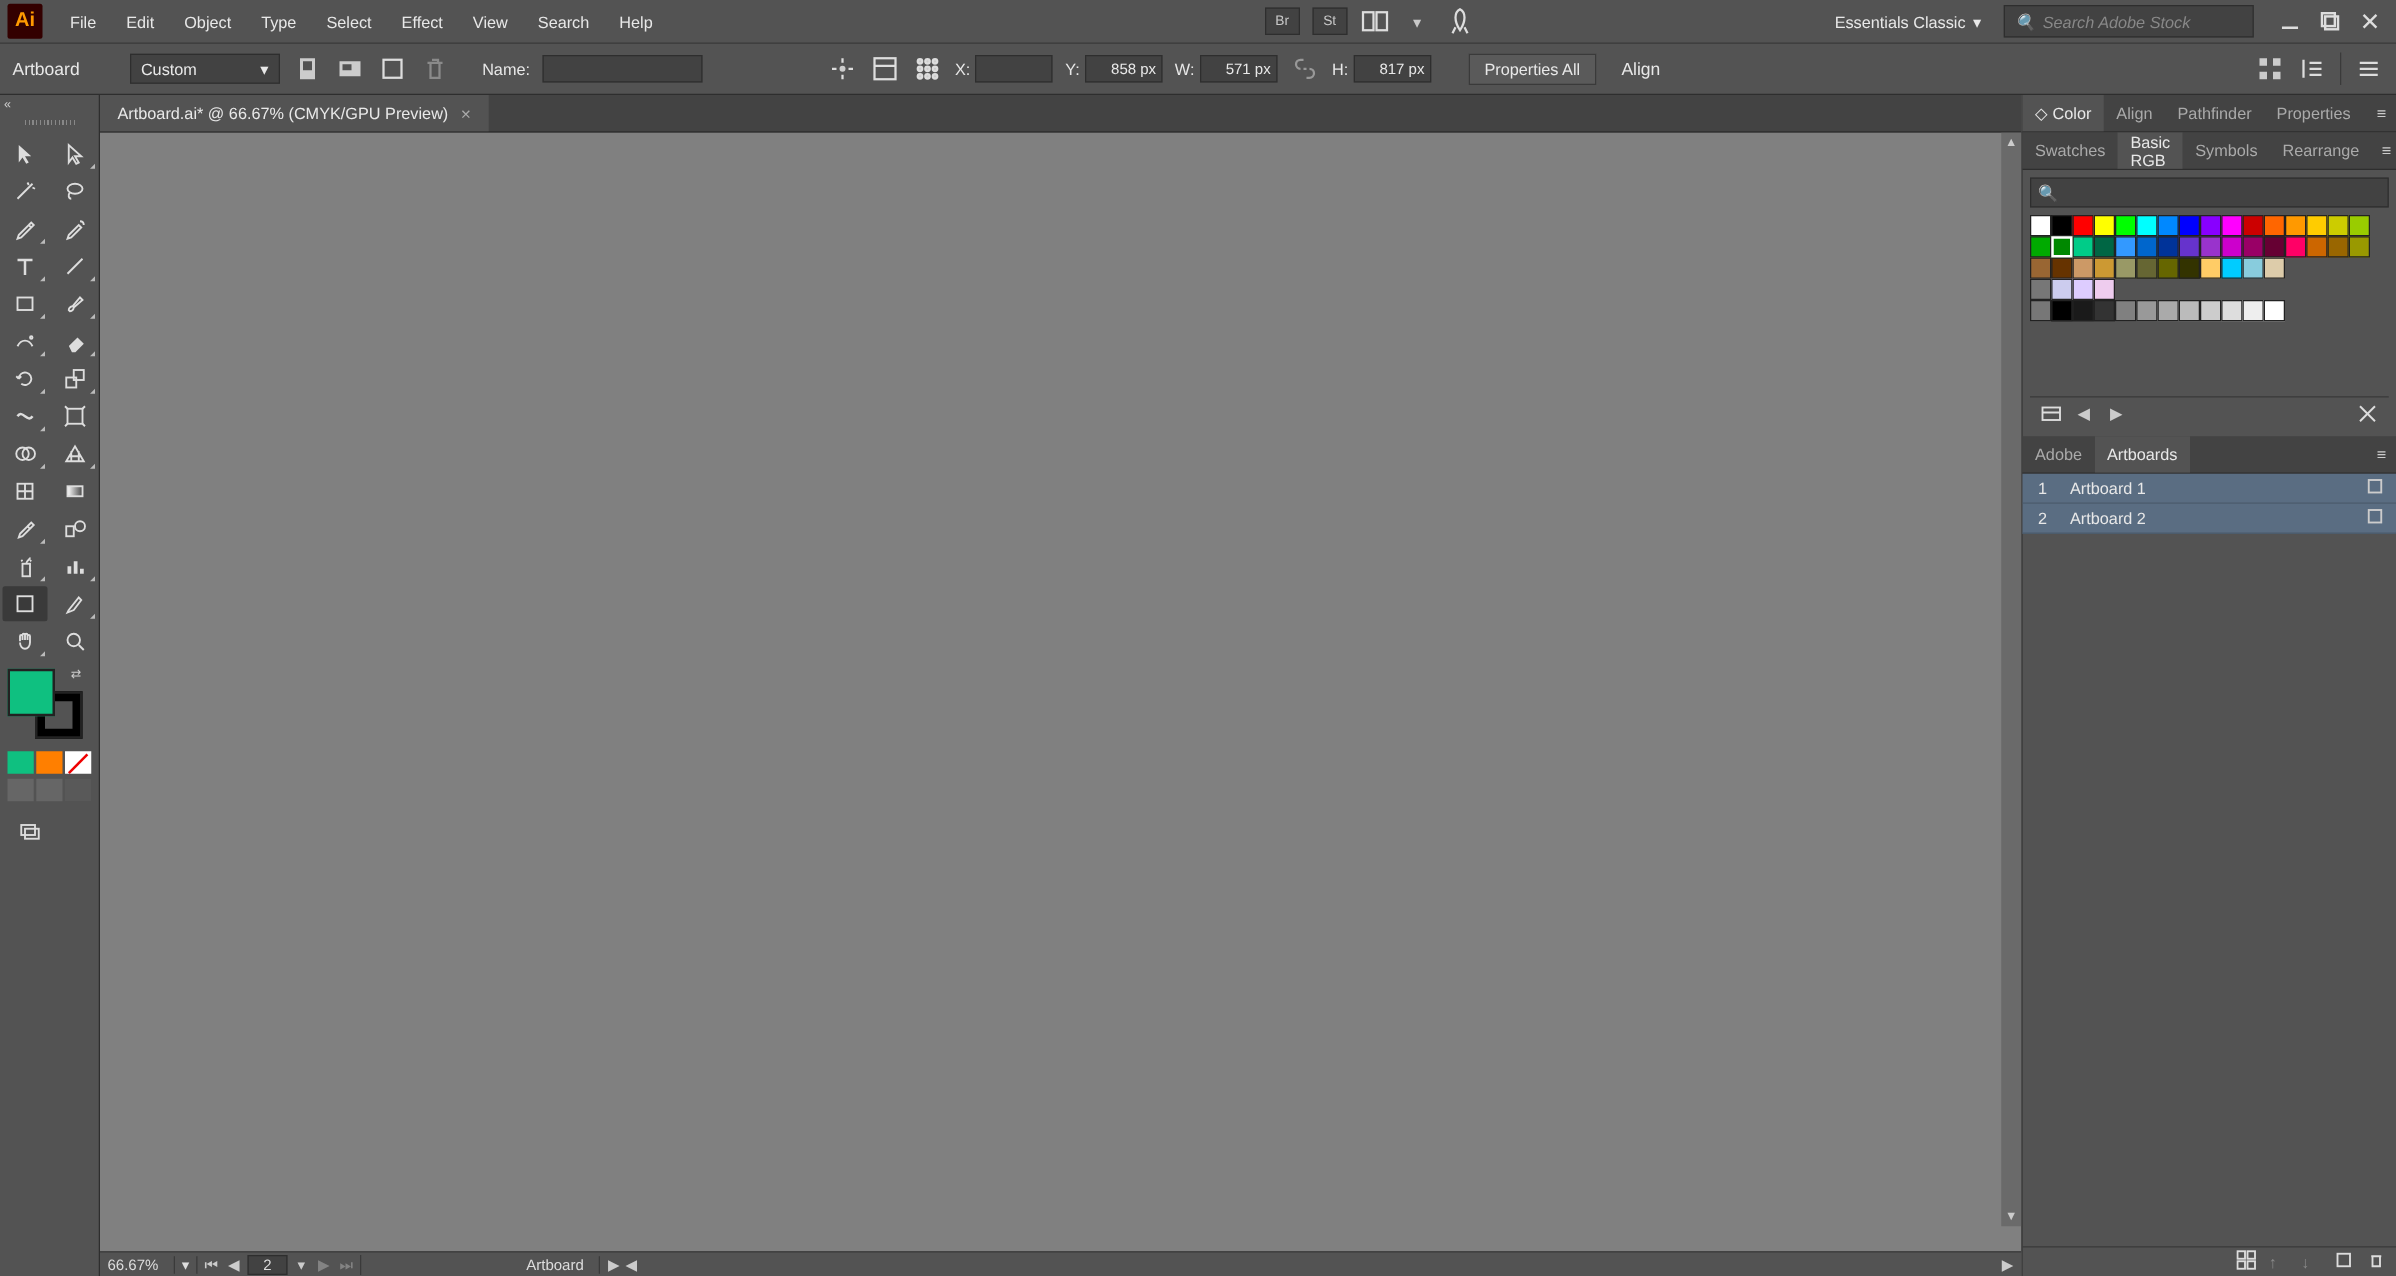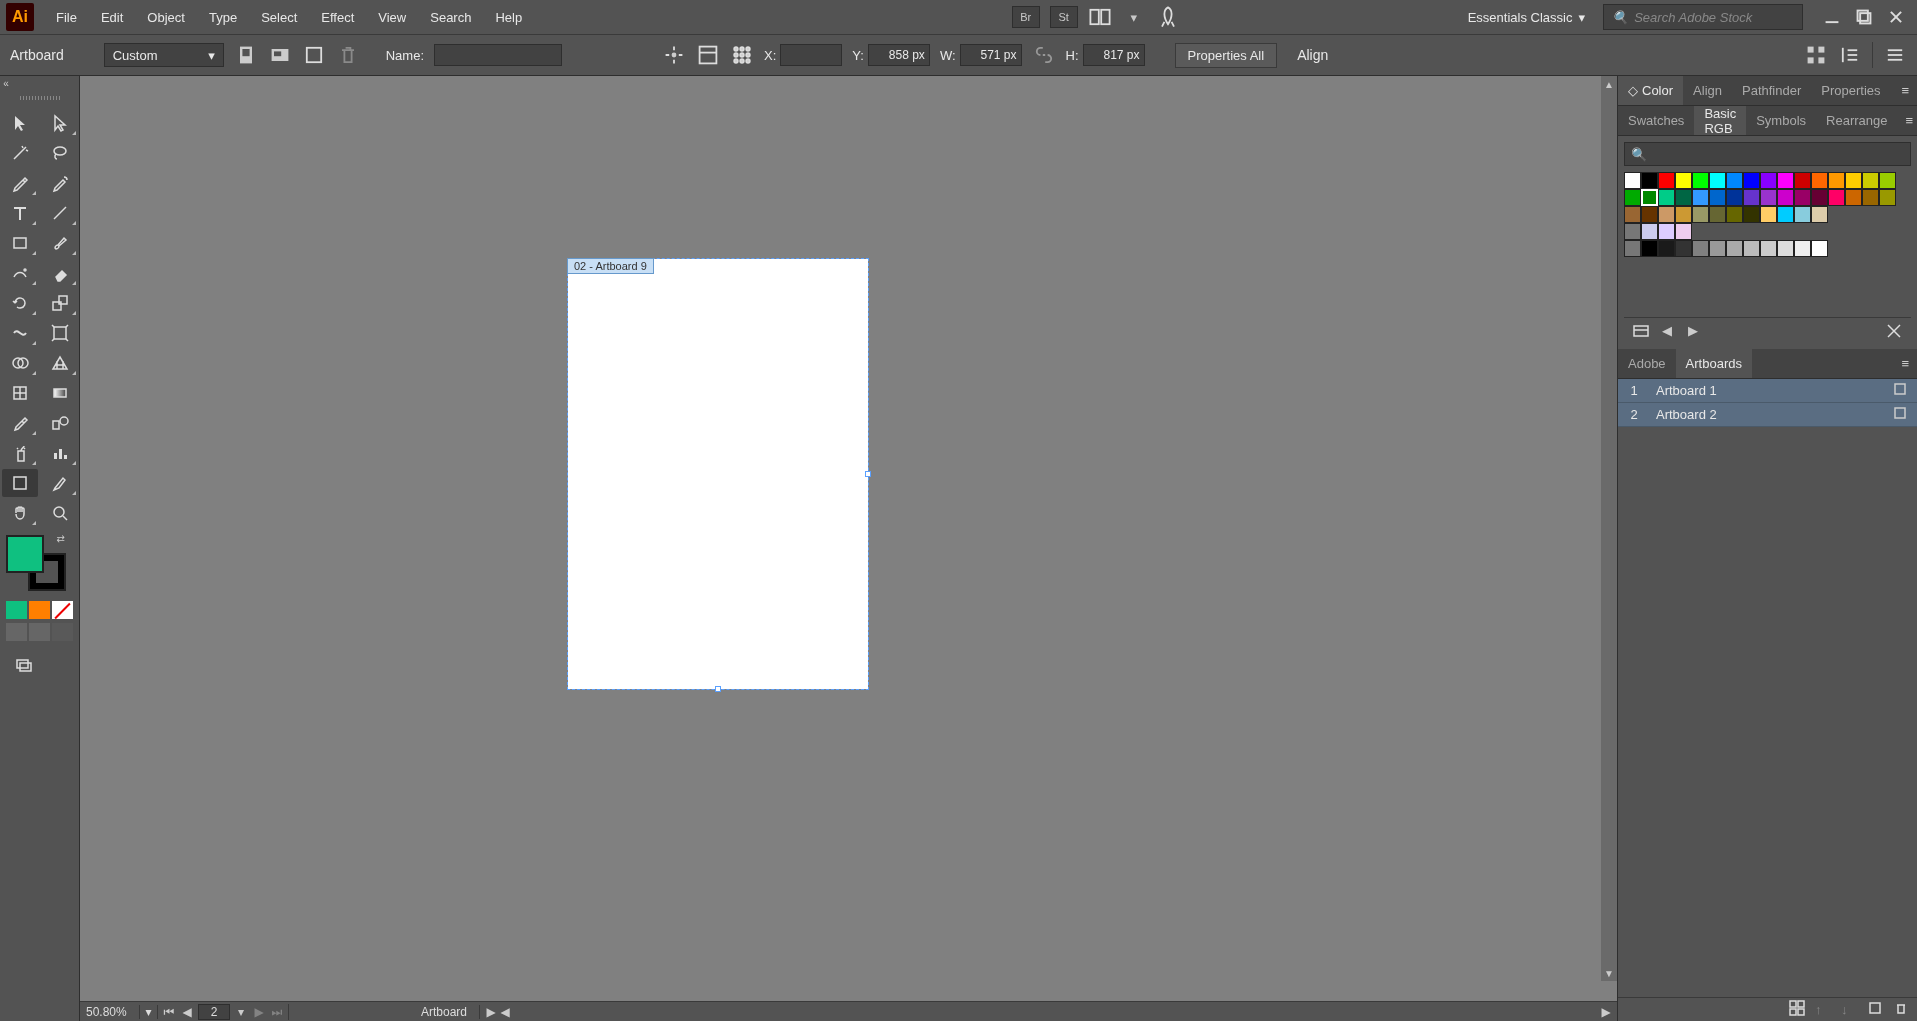--- a/index.html
+++ b/index.html
@@ -484,34 +484,35 @@
       <div class="tool">
           <svg viewBox="0 0 20 20">
             <rect x="3" y="5" width="11" height="8"></rect>
             <rect x="6" y="8" width="11" height="8"></rect>
           </svg>
         </div>
     </div>
   </div>
 
   <div class="docarea">
+    <div class="doc-tab-bar">
+      <div class="doc-tab">
+        <span>Artboard.ai* @ 66.67% (CMYK/GPU Preview)</span>
+        <span class="close">×</span>
+      </div>
+    </div>
     <div class="canvas-wrap">
-      <div class="artboard" style="left:488px; top:183px; width:300px; height:430px;">
-        <div class="ab-label">02 - Artboard 9</div>
-        <div class="ab-handle hcenter-right"></div>
-        <div class="ab-handle hbot-center"></div>
-      </div>
       <div class="scroll-v">
         <div class="scroll-v-arrow">▲</div>
         <div style="flex:1"></div>
         <div class="scroll-v-arrow" style="position:absolute;bottom:0;width:100%">▼</div>
       </div>
     </div>
     <div class="statusbar">
-      <div class="status-zoom">50.80%</div>
+      <div class="status-zoom">66.67%</div>
       <div class="status-dd">▾</div>
       <div class="status-nav">
         <span class="status-nav-btn">⏮</span>
         <span class="status-nav-btn">◀</span>
         <div class="status-ab-num">2</div>
         <span class="status-nav-btn">▾</span>
         <span class="status-nav-btn" style="opacity:.4">▶</span>
         <span class="status-nav-btn" style="opacity:.4">⏭</span>
       </div>
       <div class="status-tool">Artboard</div>

